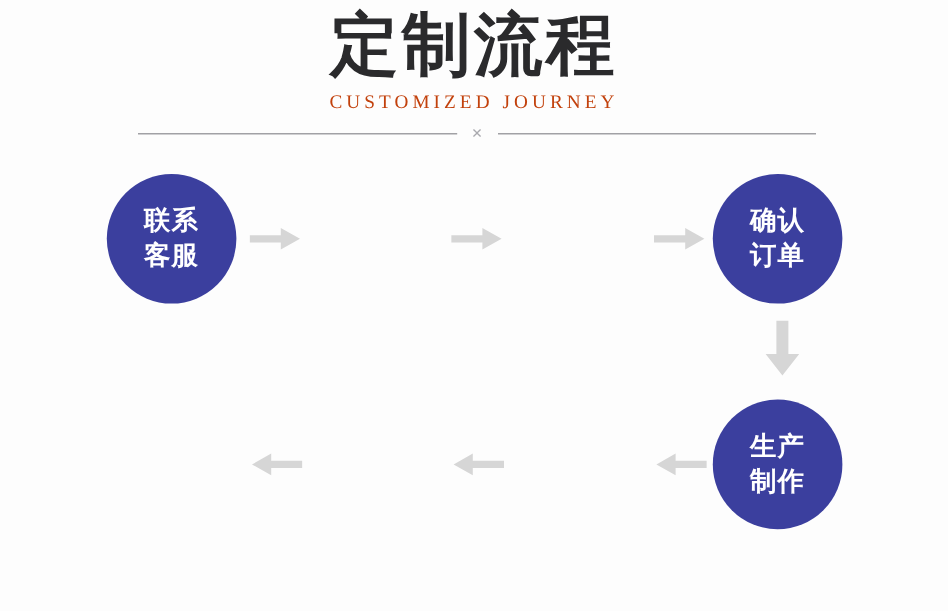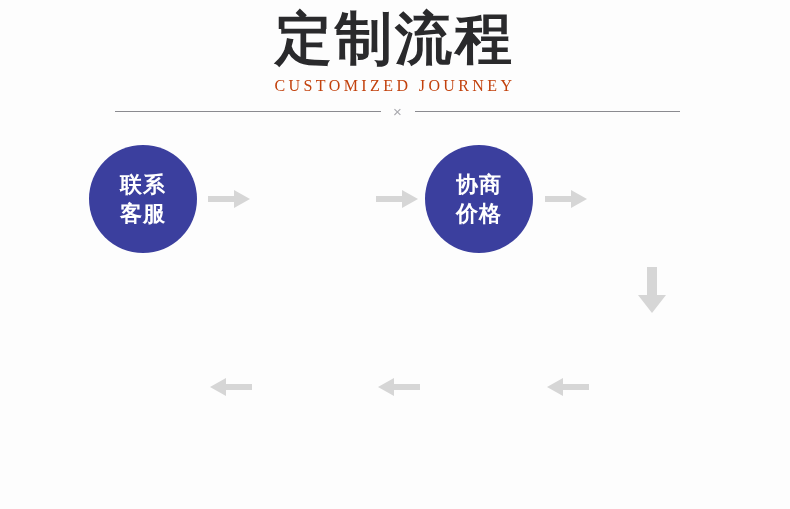--- a/index.html
+++ b/index.html
@@ -169,31 +169,31 @@
       </svg>
     </div>
 
 
     <div class="arrow-h ah-1">
       <svg width="44" height="22" viewBox="0 0 44 22" xmlns="http://www.w3.org/2000/svg">
         <path d="M0 8 L26 8 L26 2 L42 11 L26 20 L26 14 L0 14 Z" fill="#d6d6d6"></path>
       </svg>
     </div>
 
-    <div class="node col-2">
-      <span class="node-line">协商</span>
-      <span class="node-line">价格</span>
-    </div>
 
     <div class="arrow-h ah-2">
       <svg width="44" height="22" viewBox="0 0 44 22" xmlns="http://www.w3.org/2000/svg">
         <path d="M0 8 L26 8 L26 2 L42 11 L26 20 L26 14 L0 14 Z" fill="#d6d6d6"></path>
       </svg>
     </div>
 
+    <div class="node col-3">
+      <span class="node-line">确认</span>
+      <span class="node-line">订单</span>
+    </div>
 
   </div>
 
   <div class="arrow-down">
     <svg width="32" height="50" viewBox="0 0 32 50" xmlns="http://www.w3.org/2000/svg">
       <path d="M11 0 L21 0 L21 28 L30 28 L16 46 L2 28 L11 28 Z" fill="#d6d6d6"></path>
     </svg>
   </div>
 
   <div class="flow-row" id="row-bottom">
@@ -212,16 +212,20 @@
       </svg>
     </div>
 
 
     <div class="arrow-h ah-2">
       <svg width="44" height="22" viewBox="0 0 44 22" xmlns="http://www.w3.org/2000/svg">
         <path d="M44 8 L18 8 L18 2 L2 11 L18 20 L18 14 L44 14 Z" fill="#d6d6d6"></path>
       </svg>
     </div>
 
+    <div class="node col-3">
+      <span class="node-line">生产</span>
+      <span class="node-line">制作</span>
+    </div>
 
   </div>
 
 </div>
 
 </body></html>

